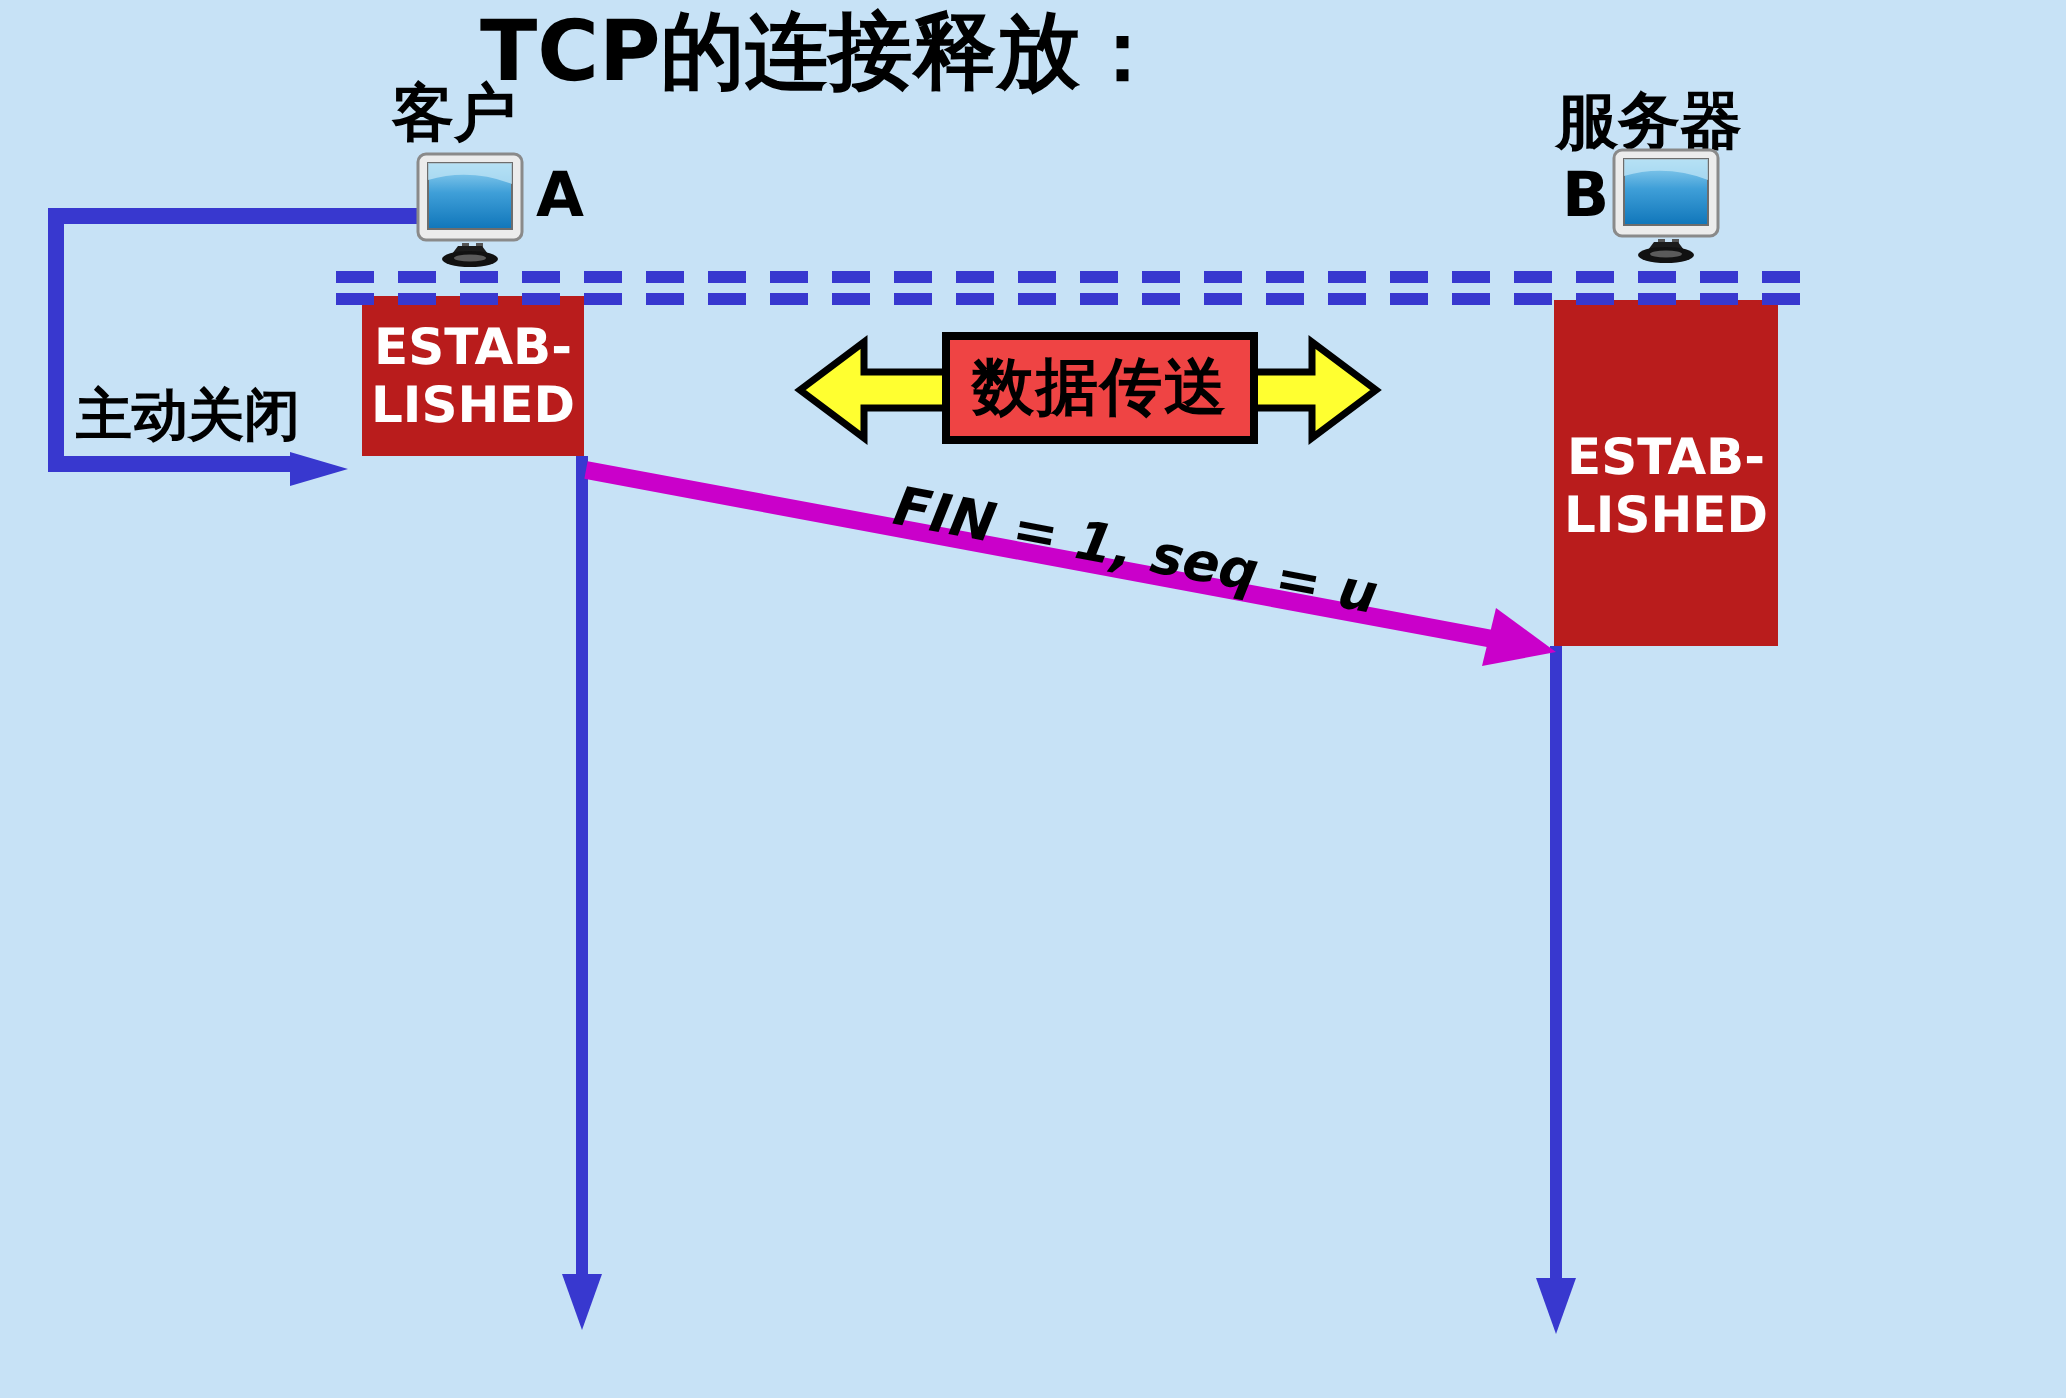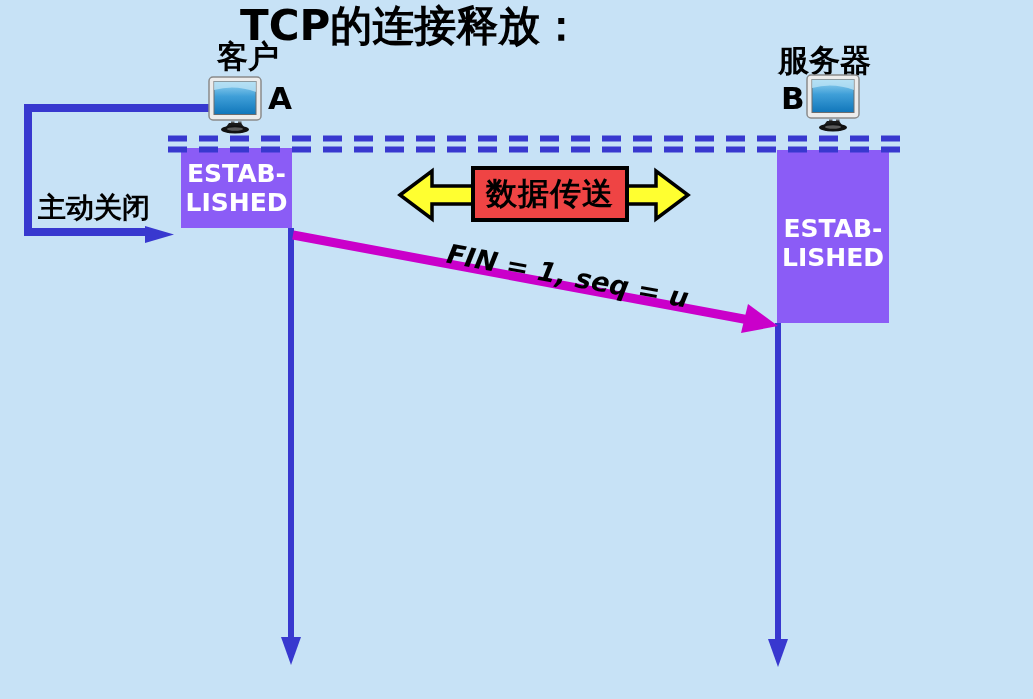--- a/index.html
+++ b/index.html
@@ -22,21 +22,21 @@
   }
 
   
   .role-label { font-size: 31px; font-weight: bold; z-index: 3; }
   .host-letter { font-size: 31px; font-weight: bold; z-index: 4; }
 
   .computer { z-index: 4; }
 
   
   .state-box {
-    background: #8b5cf6;
+    background: #b91c1c;
     color: #fff;
     font-size: 25px; font-weight: bold;
     line-height: 29px;
     display: flex; flex-direction: column;
     align-items: center; justify-content: center;
     text-align: center;
     z-index: 1;
   }
   .state-box-client { left: 181px; top: 148px; width: 111px; height: 80px; }
   .state-box-server { left: 777px; top: 150px; width: 112px; height: 173px; padding-top: 12px; }
@@ -76,21 +76,21 @@
     pointer-events: none;
   }
 </style>
 </head>
 <body>
 
 <div class="abs title">
   <div>TCP的连接释放：</div>
 </div>
 
-<div class="abs role-label" style="left:217px; top:36px;">客户</div>
+<div class="abs role-label" style="left:196px; top:36px;">客户</div>
 <div class="abs host-letter" style="left:268px; top:80px;">A</div>
 <svg class="abs computer" style="left:208px; top:76px;" width="54" height="58" viewBox="0 0 54 58">
   <defs>
     <linearGradient id="scrA" x1="0" y1="0" x2="0" y2="1">
       <stop offset="0" stop-color="#9bd6f2"></stop>
       <stop offset="0.45" stop-color="#3f9fd8"></stop>
       <stop offset="1" stop-color="#1076ba"></stop>
     </linearGradient>
   </defs>
   <rect x="1" y="1" width="52" height="43" rx="4" fill="#ececec" stroke="#8a8a8a" stroke-width="1.5"></rect>

